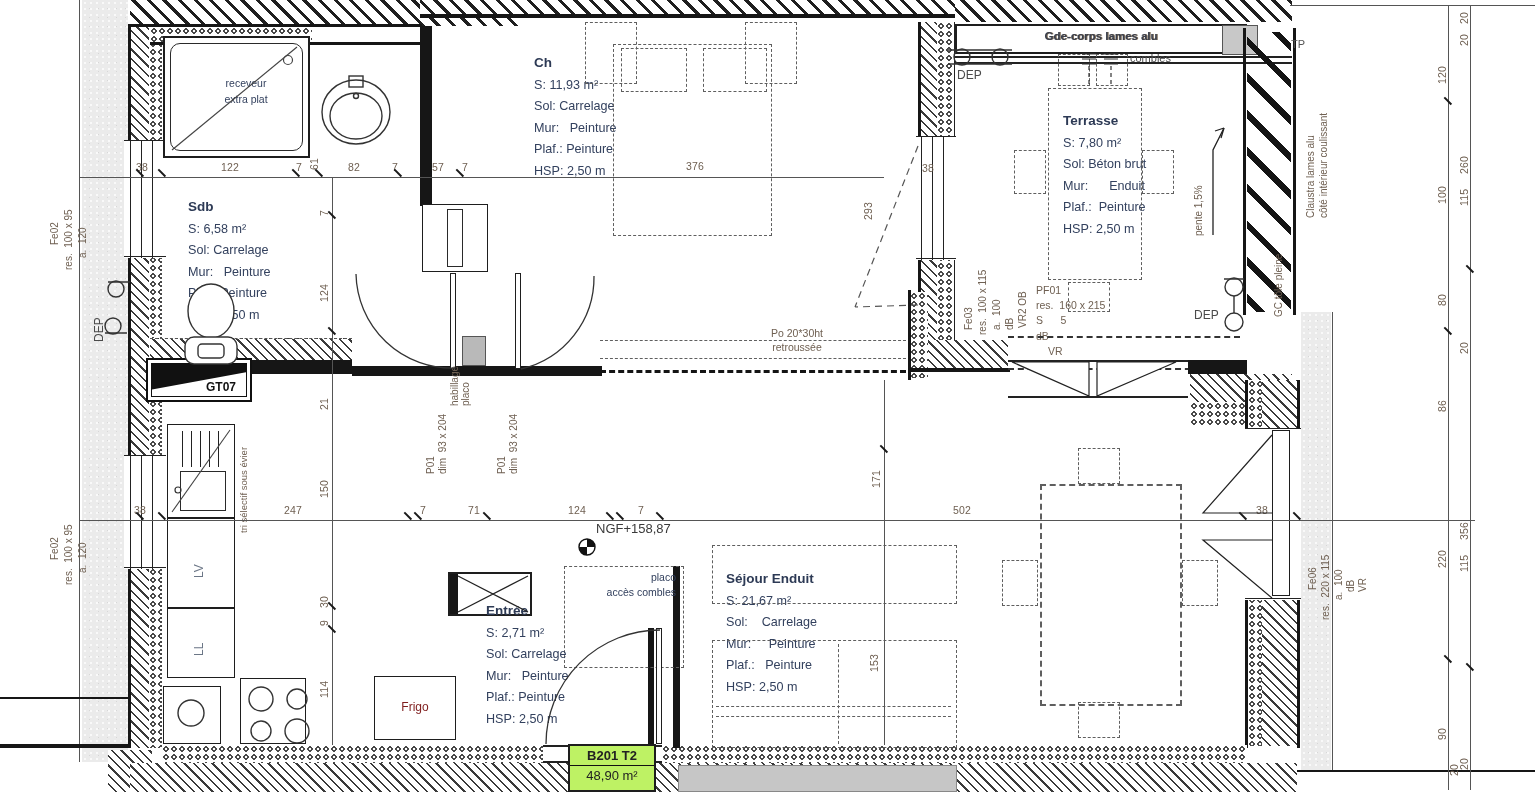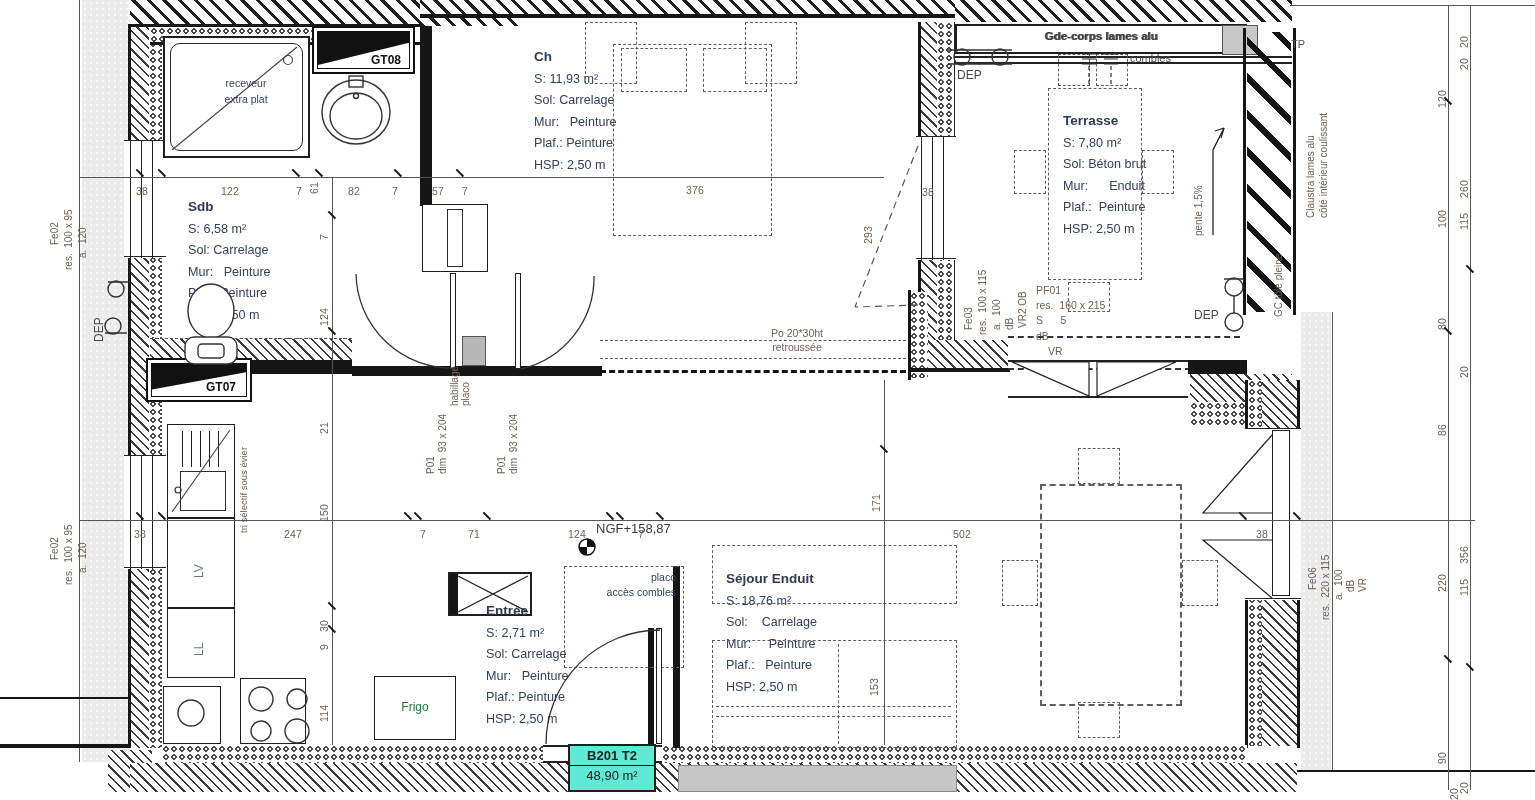--- a/index.html
+++ b/index.html
@@ -11,24 +11,24 @@
   .stipple{background-color:#ebebeb;background-image:radial-gradient(#f9f9f9 1.1px,transparent 1.2px),radial-gradient(#d7d7d7 .9px,transparent 1px);background-size:6px 6px,9px 9px;background-position:0 0,3px 4px;}
   .claustra{background:repeating-linear-gradient(45deg,transparent 0 7px,#141414 7px 13px,transparent 13px 26px);}
   .dash{border:1.6px dashed #5f5f5f;}
   .dashl{border-top:1.6px dashed #5f5f5f;height:0;}
   .dashv{border-left:1.6px dashed #5f5f5f;width:0;}
   .hl{background:#555;height:1px;}
   .vl{background:#555;width:1px;}
   .bl{background:#161616;}
   .tick{width:10px;height:1.6px;background:#1a1a1a;transform:rotate(45deg);}
   .vt{writing-mode:vertical-rl;transform:rotate(180deg);white-space:nowrap;}
-  .dim{font-size:10.5px;color:#6f6052;letter-spacing:.2px;margin-top:24px;}
+  .dim{font-size:10.5px;color:#6f6052;letter-spacing:.2px;}
   .lab{font-size:10px;color:#6f6052;line-height:1.35;}
   .navy{color:#33415e;}
-  .gray{color:#15803d;}
+  .gray{color:#7f1d1d;}
   .room div{font-size:12.6px;line-height:1.7;white-space:pre;color:#33415e;}
   .room .nm{font-weight:bold;font-size:13.5px;color:#2d3a55;}
   .gtbox{border:2.2px solid #101010;background:#fff;box-sizing:border-box;}
   .gtin{position:absolute;inset:3px;border:1.4px solid #101010;background:#fff;overflow:hidden;}
   .frame{border:1.5px solid #1e1e1e;background:#fff;box-sizing:border-box;}
   .thin{border:1.2px solid #2a2a2a;background:#fff;box-sizing:border-box;}
   .pre{white-space:pre;}
   svg{position:absolute;left:0;top:0;}
 </style>
 </head>
@@ -66,26 +66,20 @@
     <div class="a vl" style="left:6px;top:0;height:114px;background:#222"></div>
     <div class="a vl" style="left:17px;top:0;height:114px;background:#222"></div>
     <div class="a vl" style="left:28px;top:0;height:114px;background:#222"></div>
     <div class="a hl" style="left:0;top:0;width:42px;background:#222"></div>
     <div class="a hl" style="left:0;top:112px;width:42px;background:#222"></div>
   </div>
 
   <div class="a bl" style="left:130px;top:24px;width:292px;height:2.5px"></div>
   <div class="a insul" style="left:150px;top:27px;width:162px;height:15px"></div>
   <div class="a bl" style="left:150px;top:42px;width:272px;height:2.5px"></div>
-  <div class="a gtbox" style="left:312px;top:26px;width:103px;height:48px">
-    <div class="gtin">
-      <div class="a" style="left:0;top:0;width:100%;height:100%;background:#111;clip-path:polygon(0 0,100% 0,100% 30%,0 92%)"></div>
-      <div class="a" style="right:8px;bottom:1px;font-size:12px;font-weight:bold;color:#111">GT08</div>
-    </div>
-  </div>
 
   <div class="a frame" style="left:163px;top:36px;width:147px;height:122px;border-width:2.2px">
     <div class="a thin" style="left:5px;top:5px;right:5px;bottom:5px;border-radius:10px"></div>
   </div>
   <div class="a navy" style="left:196px;top:76px;width:100px;text-align:center;font-size:10.5px;line-height:1.5">
     <div>receveur</div>
       <div>extra plat</div>
   </div>
 
   <div class="a room" style="left:188px;top:196px">
@@ -123,21 +117,21 @@
   <div class="a vt lab pre" style="left:507px;top:334px;height:140px">dim  93 x 204</div>
 
   <div class="a dashl" style="left:600px;top:340px;width:306px"></div>
   <div class="a dashl" style="left:600px;top:358px;width:306px"></div>
   <div class="a" style="left:600px;top:370px;width:306px;height:0;border-top:3px dashed #141414"></div>
   <div class="a lab" style="left:742px;top:326px;width:110px;text-align:center;font-size:10.5px">
     <div>Po 20*30ht</div>
       <div>retroussée</div>
   </div>
 
-  <div class="a room" style="left:534px;top:46px">
+  <div class="a room" style="left:534px;top:52px">
     <div class="nm">Ch</div>
     <div>S: 11,93 m²</div>
     <div>Sol: Carrelage</div>
     <div>Mur:   Peinture</div>
     <div>Plaf.: Peinture</div>
     <div>HSP: 2,50 m</div>
   </div>
   <div class="a dash" style="left:585px;top:22px;width:50px;height:60px"></div>
   <div class="a dash" style="left:745px;top:22px;width:50px;height:60px"></div>
   <div class="a dash" style="left:613px;top:44px;width:157px;height:190px"></div>
@@ -263,28 +257,28 @@
   <div class="a room" style="left:486px;top:600px">
     <div class="nm">Entrée</div>
     <div>S: 2,71 m²</div>
     <div>Sol: Carrelage</div>
     <div>Mur:   Peinture</div>
     <div>Plaf.: Peinture</div>
     <div>HSP: 2,50 m</div>
   </div>
   <div class="a frame" style="left:656px;top:628px;width:6px;height:116px"></div>
 
-  <div class="a frame" style="left:568px;top:744px;width:88px;height:48px;border-width:2px;background:#5eead4">
+  <div class="a frame" style="left:568px;top:744px;width:88px;height:48px;border-width:2px;background:#bef264">
     <div style="border-bottom:1.5px solid #111;text-align:center;font-size:13px;font-weight:bold;padding:2px 0">B201 T2</div>
     <div style="text-align:center;font-size:13px;padding:2px 0">48,90 m²</div>
   </div>
 
   <div class="a room" style="left:726px;top:568px">
     <div class="nm">Séjour Enduit</div>
-    <div>S: 18,76 m²</div>
+    <div>S: 21,67 m²</div>
     <div>Sol:    Carrelage</div>
     <div>Mur:     Peinture</div>
     <div>Plaf.:   Peinture</div>
     <div>HSP: 2,50 m</div>
   </div>
   <div class="a dash" style="left:712px;top:545px;width:243px;height:57px"></div>
   <div class="a dash" style="left:712px;top:640px;width:243px;height:106px"></div>
   <div class="a dashl" style="left:716px;top:706px;width:235px"></div>
   <div class="a dashl" style="left:716px;top:716px;width:235px"></div>
   <div class="a dashv" style="left:838px;top:644px;height:100px"></div>

